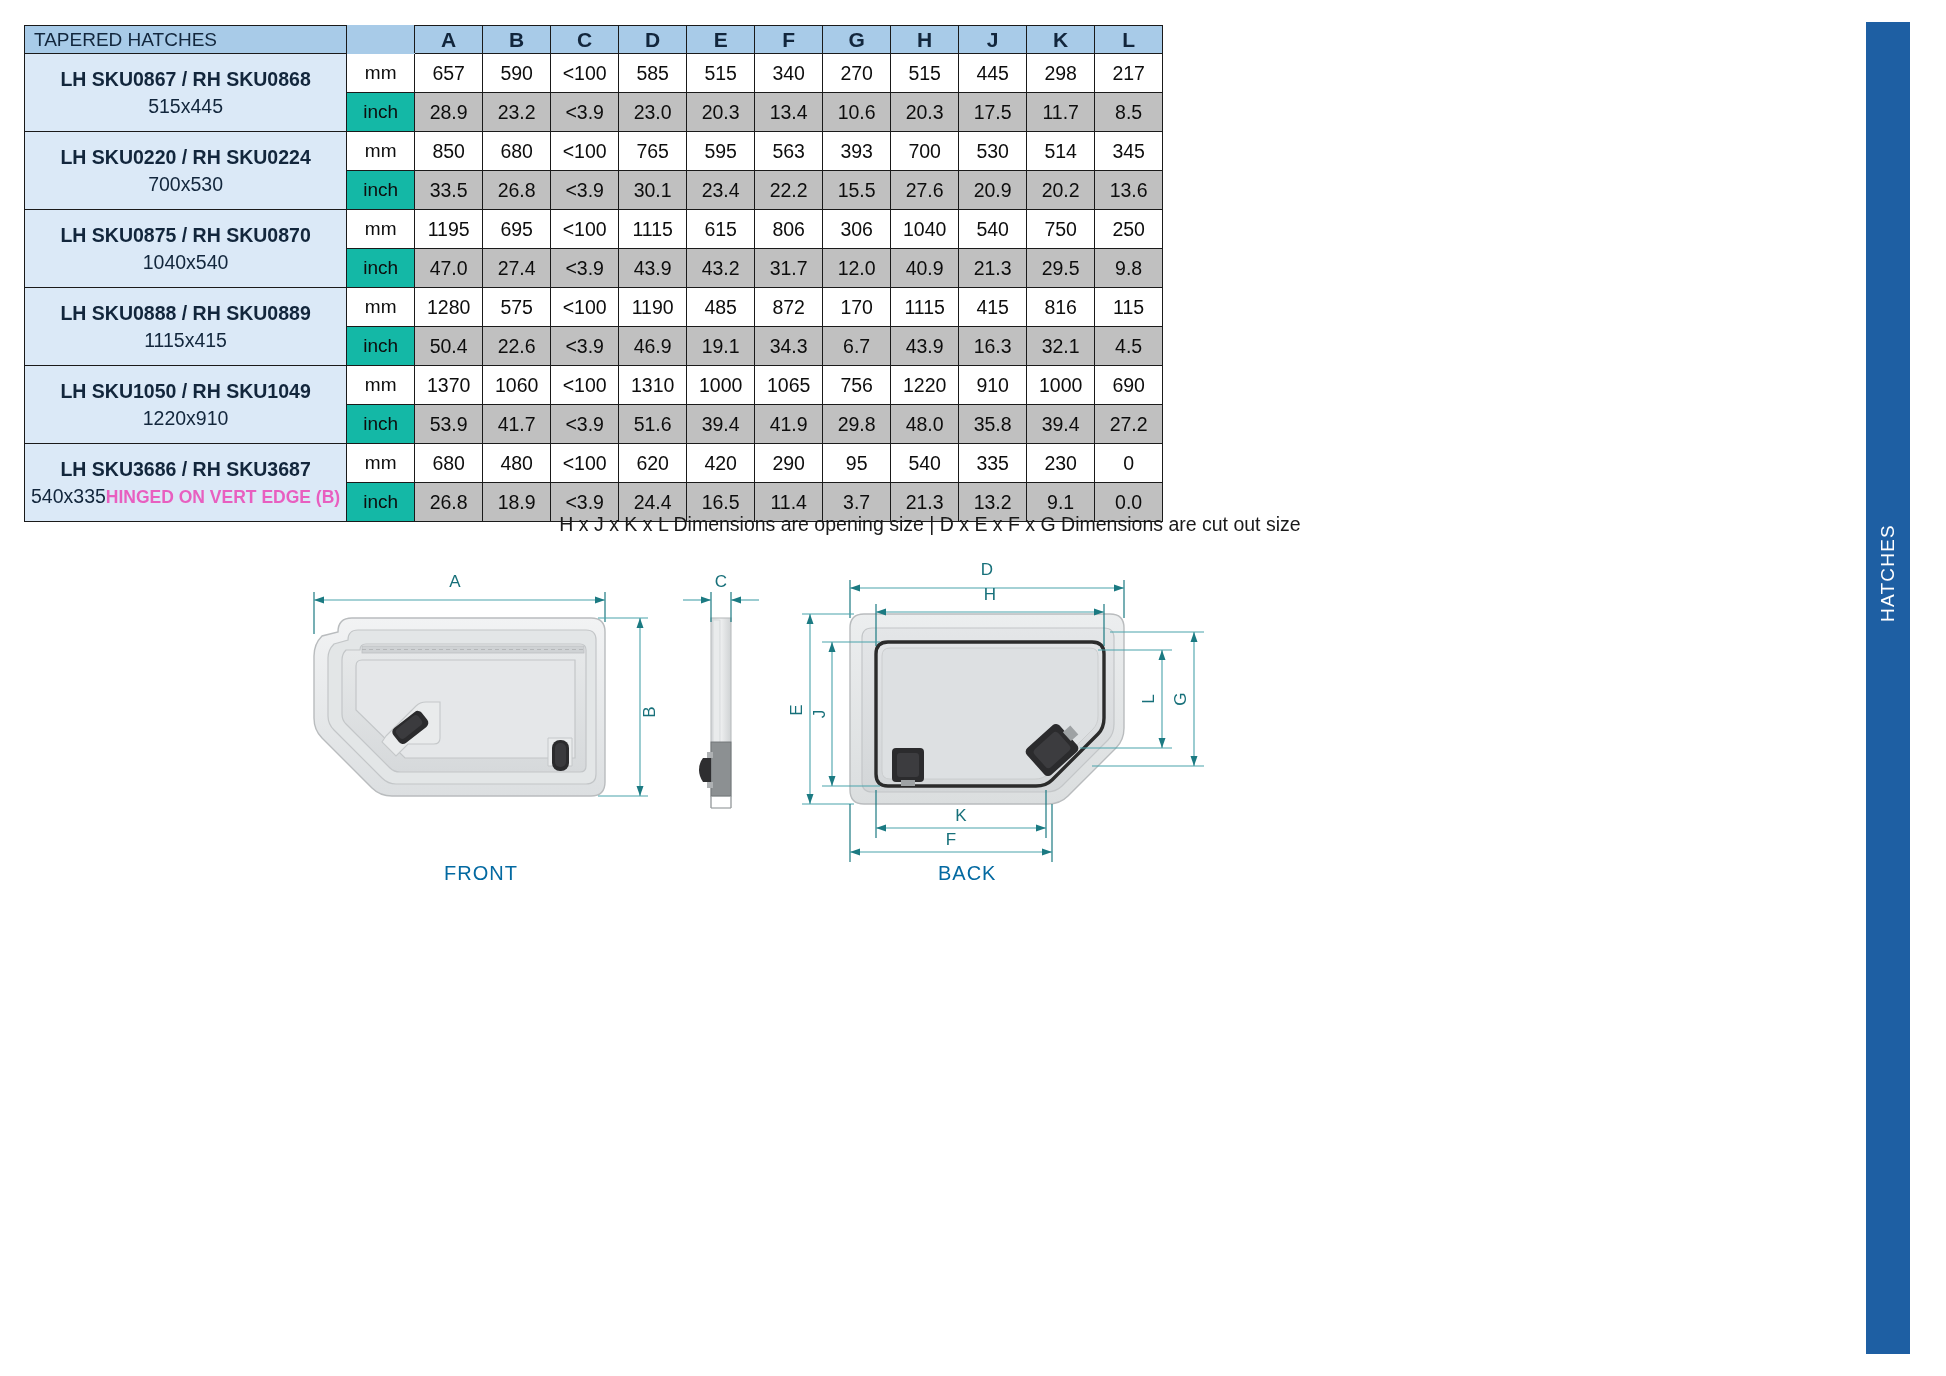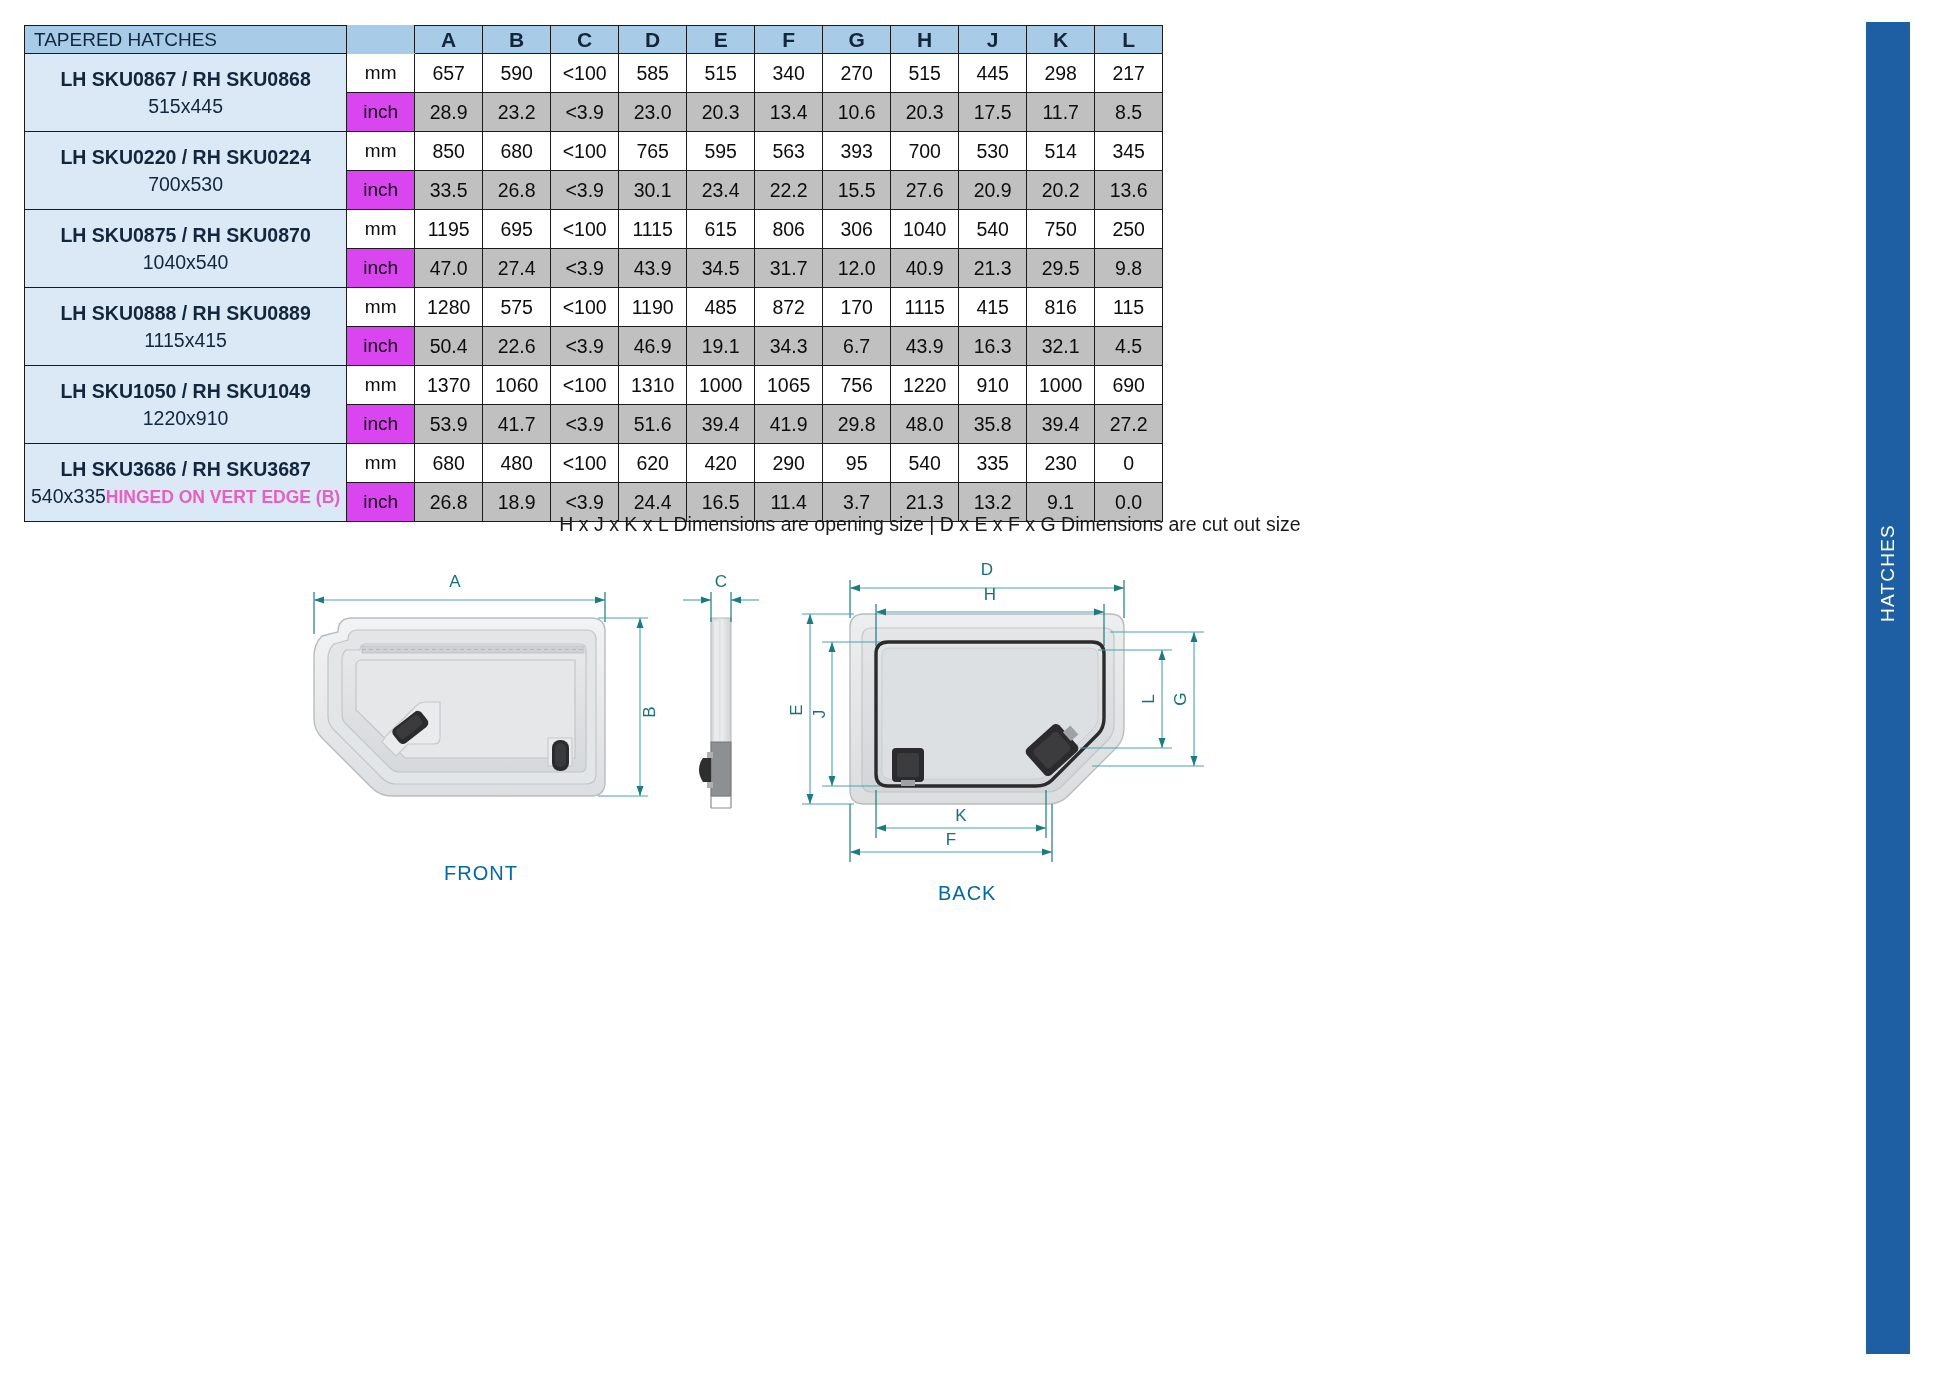--- a/index.html
+++ b/index.html
@@ -95,21 +95,21 @@
     color: #12263c;
     display: block;
     white-space: nowrap;
   }
   #spec-table .sku-note {
     color: #e85fc0;
     font-weight: bold;
     font-size: 17.5px;
   }
   #spec-table .unit-mm { background: #ffffff; font-size: 19px; }
-  #spec-table .unit-inch { background: #d946ef; font-size: 19px; }
+  #spec-table .unit-inch { background: #14b8a6; font-size: 19px; }
   #spec-table .val-mm { background: #ffffff; }
   #spec-table .val-inch { background: #c0c0c0; }
 
   
   col.c-sku   { width: 305px; }
   col.c-unit  { width: 68px; }
   col.c-dim   { width: 68px; }
 
   
   #caption {
@@ -132,21 +132,21 @@
     height: 560px;
   }
   .view-label {
     position: absolute;
     color: #0369a1;
     font-size: 20px;
     letter-spacing: 1px;
     font-family: "Liberation Sans", sans-serif;
   }
   #label-front { left: 444px; top: 302px; }
-  #label-back  { left: 938px; top: 302px; margin-top: 20px; }
+  #label-back  { left: 938px; top: 302px; }
 
   svg { display: block; }
   .dimline { stroke: #1b7a82; stroke-width: 1.2; fill: none; }
   .dimline-lt { stroke: #4aa3ab; stroke-width: 1.1; fill: none; }
   .dimtxt {
     fill: #17707a;
     font-family: "Liberation Sans", sans-serif;
     font-size: 17px;
   }
   .body-outline { stroke: #b9bcbe; stroke-width: 1.4; }
@@ -277,21 +277,21 @@
           <td class="val-mm">540</td>
           <td class="val-mm">750</td>
           <td class="val-mm">250</td>
         </tr>
         <tr>
           <td class="unit-inch">inch</td>
           <td class="val-inch">47.0</td>
           <td class="val-inch">27.4</td>
           <td class="val-inch">&lt;3.9</td>
           <td class="val-inch">43.9</td>
-          <td class="val-inch">34.5</td>
+          <td class="val-inch">43.2</td>
           <td class="val-inch">31.7</td>
           <td class="val-inch">12.0</td>
           <td class="val-inch">40.9</td>
           <td class="val-inch">21.3</td>
           <td class="val-inch">29.5</td>
           <td class="val-inch">9.8</td>
         </tr>
         <tr>
           <td class="sku-cell" rowspan="2">
             <span class="sku-name">LH SKU0888 / RH SKU0889</span>

